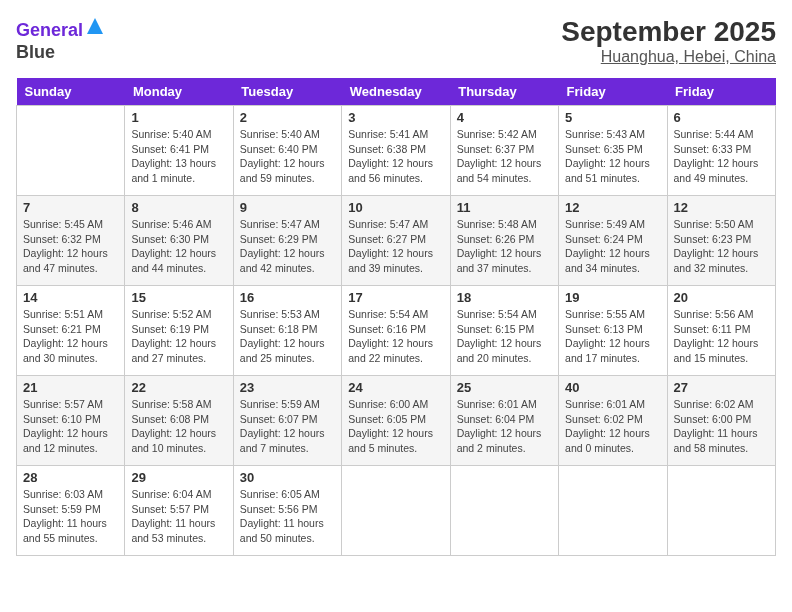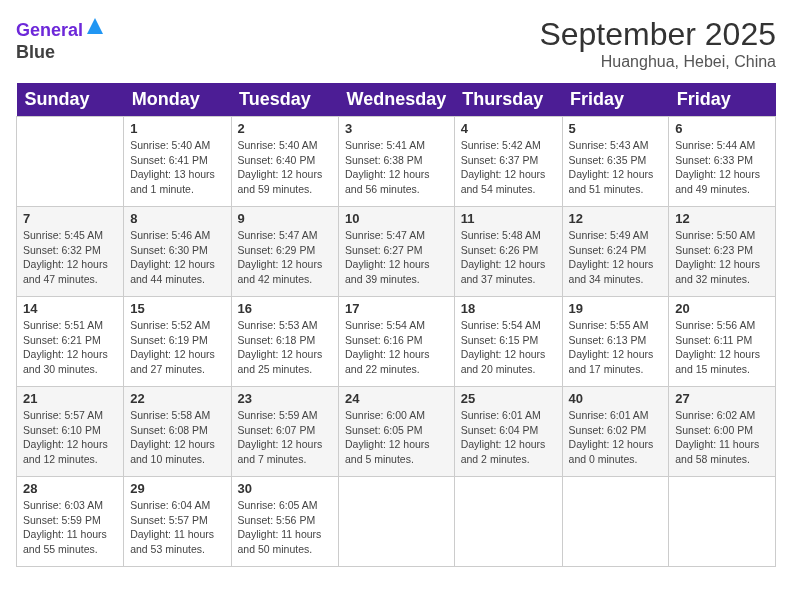--- a/index.html
+++ b/index.html
@@ -29,39 +29,40 @@
     .logo-blue { color: #404040; }
     .logo-icon {
       width: 20px;
       height: 20px;
       margin-left: 2px;
     }
     .title-block {
       text-align: right;
     }
     .month-title {
-      font-size: 32px;
-      font-weight: normal;
+      font-size: 28px;
+      font-weight: bold;
       color: #333;
     }
     .location {
       font-size: 16px;
       color: #555;
+      text-decoration: underline;
     }
     table {
       width: 100%;
       border-collapse: collapse;
       font-size: 11px;
     }
     thead tr th {
-      background-color: #4c1d95;
+      background-color: #6d28d9;
       color: white;
       text-align: left;
       padding: 6px 8px;
-      font-size: 18px;
+      font-size: 13px;
       font-weight: bold;
     }
     tbody tr td {
       border: 1px solid #ccc;
       vertical-align: top;
       padding: 4px 6px;
       width: calc(100% / 7);
       min-height: 80px;
       height: 90px;
     }

